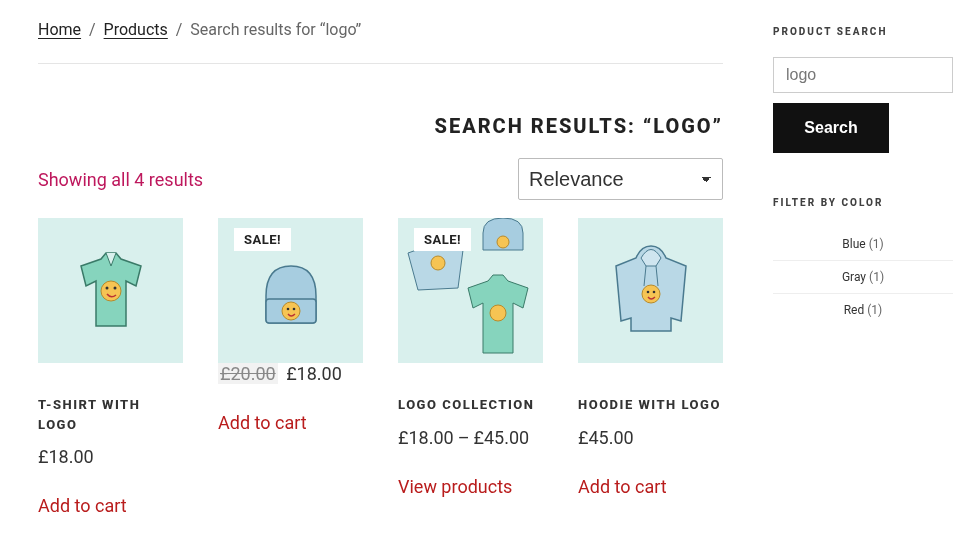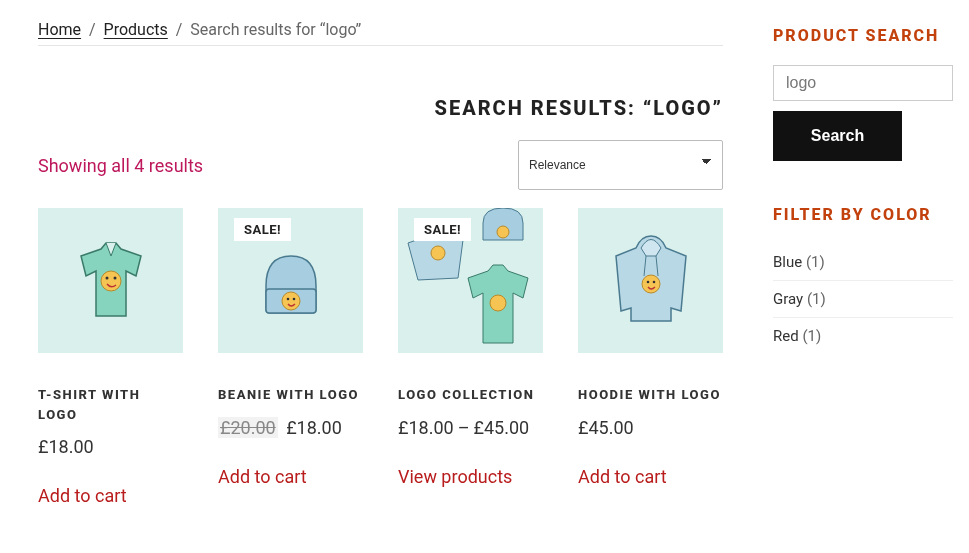--- a/index.html
+++ b/index.html
@@ -14,37 +14,37 @@
   }
   .page {
     display:flex;
     padding: 20px 30px 0 38px;
     gap: 50px;
   }
   .main { flex: 1; }
   .sidebar { width: 200px; }
 
   
-  .breadcrumb { font-size:16px; color:#333; padding-bottom:6px; border-bottom:1px solid #e5e5e5; }
+  .breadcrumb { font-size:16px; color:#333; padding-bottom:24px; border-bottom:1px solid #e5e5e5; }
   .breadcrumb a { color:#222; text-decoration:underline; text-underline-offset:3px; }
   .breadcrumb .sep { margin:0 4px; color:#666; }
   .breadcrumb .tail { color:#666; }
 
   h1.results-title {
     font-size:20px; letter-spacing:2px; font-weight:800; margin:50px 0 20px 0;
     text-transform:uppercase;
     text-align:right;
   }
 
   .toolbar { display:flex; justify-content:space-between; align-items:center; margin-bottom:18px; }
   .result-count { font-size:18px; color:#be185d; }
 
   .sort-select {
-    width:205px; height:50px; border:1px solid #bbb; border-radius:2px;
-    font-size:12px; padding:0 10px; color:#333; background:#fff;
+    width:205px; height:42px; border:1px solid #bbb; border-radius:2px;
+    font-size:20px; padding:0 10px; color:#333; background:#fff;
     appearance:none;
     background-image: linear-gradient(45deg, transparent 50%, #333 50%), linear-gradient(135deg, #333 50%, transparent 50%);
     background-position: calc(100% - 16px) 18px, calc(100% - 11px) 18px;
     background-size: 5px 5px, 5px 5px;
     background-repeat: no-repeat;
   }
 
   .grid { display:flex; gap:35px; }
   .product { width:145px; position:relative; }
   .thumb {
@@ -63,36 +63,37 @@
   .price { font-size:18px; color:#333; margin-bottom:28px; }
   .price .old { color:#888; text-decoration:line-through; margin-right:4px; background:#f2f2f2; padding:0 2px;}
   .price .sep-dash { margin:0 4px; }
   .action-link {
     font-size:18px; color:#b91c1c; text-underline-offset:5px;
     display:inline-block; cursor:pointer;
   }
 
   
   .widget-title {
-    font-size:16px; font-weight:800; letter-spacing:2px; color:#c2410c;
+    font-size:10px; font-weight:800; letter-spacing:2px; color:#404040;
     margin:6px 0 20px 0;
   }
   .sidebar .widget-title.second { margin-top:44px; }
   .search-box {
     width:180px; height:36px; border:1px solid #ccc; font-size:16px;
     padding:0 12px; color:#777;
   }
   .search-btn {
-    margin-top:10px; width:129px; height:50px; background:#111; color:#fff;
+    margin-top:10px; width:116px; height:50px; background:#111; color:#fff;
     border:none; font-weight:700; font-size:16px; cursor:pointer;
   }
   .color-list { list-style:none; padding:0; margin:0; }
   .color-list li {
-    padding:9px 0; border-bottom:1px solid #eee; font-size:15px; color:#333;
+    padding:9px 0; border-bottom:1px solid #eee; font-size:12px; color:#333;
     cursor:pointer;
+    text-align:center;
   }
   .color-list li:last-child { border-bottom:none; }
   .color-list .count { color:#666; }
 
   
   svg { display:block; }
 </style>
 </head>
 <body>
 
@@ -141,21 +142,20 @@
           <div class="sale-flash">SALE!</div>
           <svg width="100" height="100" viewBox="0 0 100 100">
             <path d="M25 55 Q25 25 50 25 Q75 25 75 55 L75 78 Q75 82 71 82 L29 82 Q25 82 25 78 Z" fill="#a7cde0" stroke="#4a7a8f" stroke-width="1.5"></path>
             <rect x="25" y="58" width="50" height="24" rx="3" fill="#a7cde0" stroke="#4a7a8f" stroke-width="1.5"></rect>
             <circle cx="50" cy="70" r="9" fill="#f6c453" stroke="#b88a2a"></circle>
             <circle cx="47" cy="68" r="1.3" fill="#333"></circle>
               <circle cx="53" cy="68" r="1.3" fill="#333"></circle>
             <path d="M47 73 Q50 77 54 73" fill="none" stroke="#b33" stroke-width="1.3"></path>
           </svg>
         </div>
-        <div class="product-title">BEANIE WITH LOGO</div>
         <div class="price">
           <span class="old">£20.00</span>
           <span>£18.00</span>
         </div>
         <a class="action-link">Add to cart</a>
       </div>
 
       <div class="product">
         <div class="thumb">
           <div class="sale-flash">SALE!</div>

